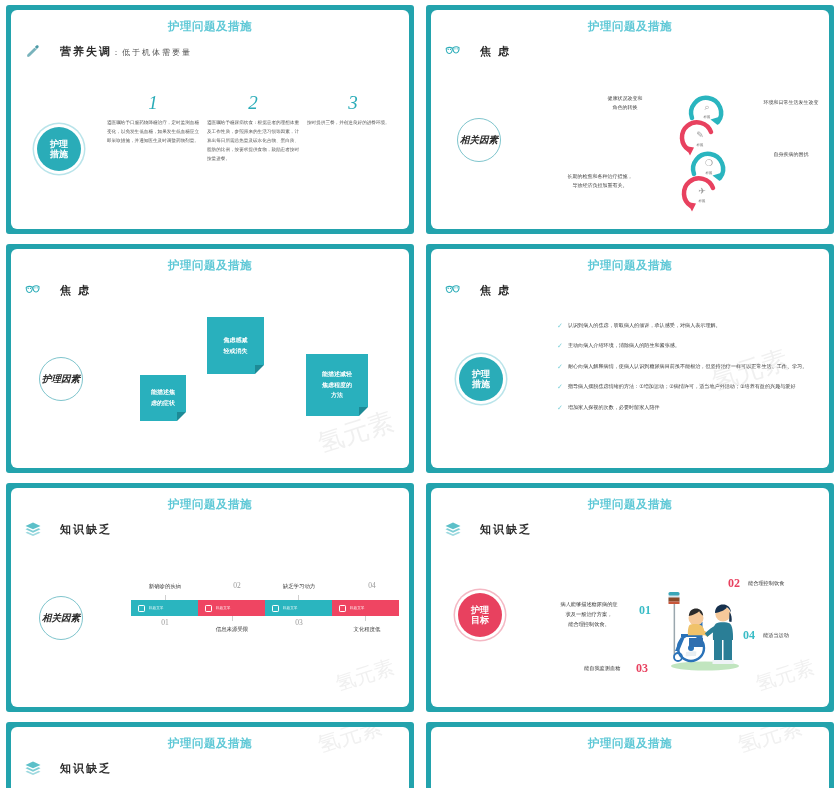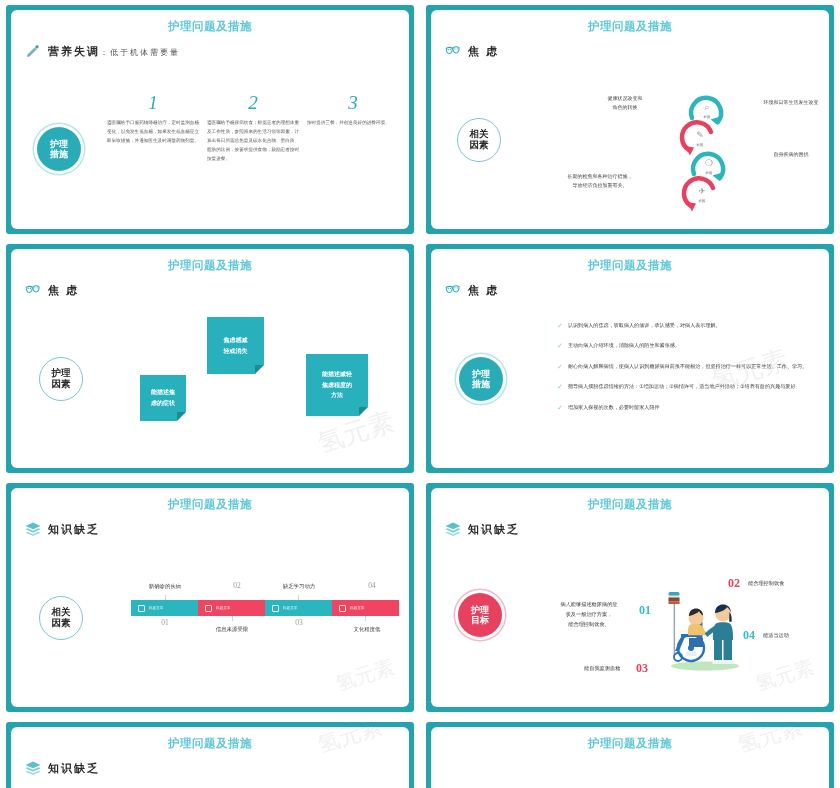--- a/index.html
+++ b/index.html
@@ -34,42 +34,42 @@
   }
   .title {
     text-align: center;
     color: #5ec8d6;
     font-size: 11.5px;
     font-weight: bold;
     letter-spacing: .5px;
     padding-top: 9px;
   }
   .section-head {
-    display: flex; align-items: center; gap: 7px;
+    display: flex; align-items: center; gap: 19px;
     margin: 9px 0 0 13px;
   }
   .section-head .lbl {
     color: #2b2b2b; font-size: 11px; font-weight: bold; letter-spacing: 2px;
   }
   .ico { width: 17px; height: 17px; display: block; }
 
   
   .circle-fill {
     width: 44px; height: 44px; border-radius: 50%;
     background: #2aacb8; color: #fff;
     display: flex; flex-direction: column; align-items: center; justify-content: center;
     font-size: 9px; font-weight: bold; line-height: 1.15;
     box-shadow: 0 0 0 3px #ffffff, 0 0 0 4.5px #b9e4ea;
   }
   .circle-fill.pink { background: #e8415f; box-shadow: 0 0 0 3px #ffffff, 0 0 0 4.5px #f4b8c4; }
   .circle-out {
     width: 44px; height: 44px; border-radius: 50%;
     border: 1.6px solid #7fc5cd; color: #2b2b2b; background: #fff;
-    display: flex; flex-direction: column; align-items: center; justify-content: center;
-    font-size: 9.5px; font-weight: bold; line-height: 1.15;
+    display: flex; flex-direction: row; align-items: center; justify-content: center;
+    font-size: 9.5px; font-weight: bold; line-height: 1.15; font-style: italic;
   }
 
   
   .s1-cols { position: absolute; left: 96px; top: 82px; width: 300px; display: flex; gap: 8px; }
   .s1-col { width: 92px; }
   .s1-num { text-align: center; color: #2aacb8; font-size: 19px; font-weight: 300; font-style: italic; font-family: "Liberation Serif", serif; margin-bottom: 5px; }
   .s1-body { color: #555; font-size: 4.6px; line-height: 1.95; text-align: justify; }
   .badge-left { position: absolute; left: 26px; top: 117px; }
 
   

